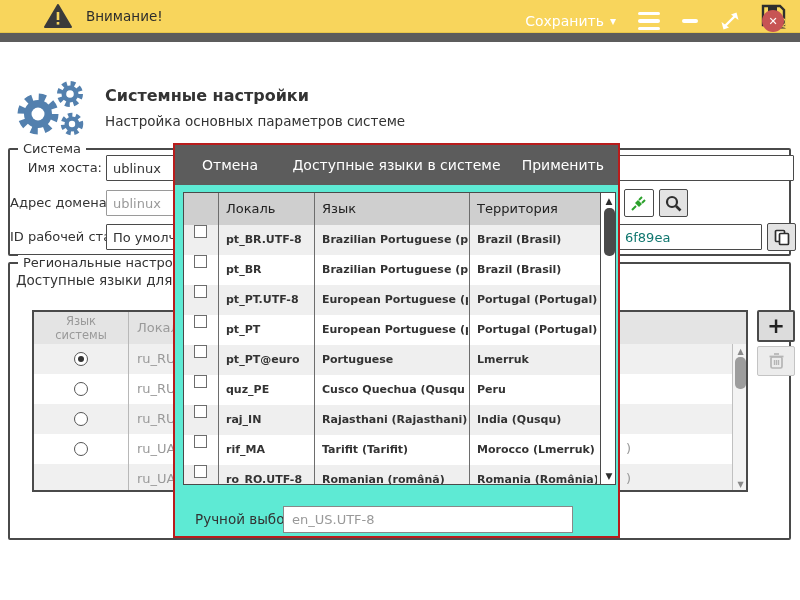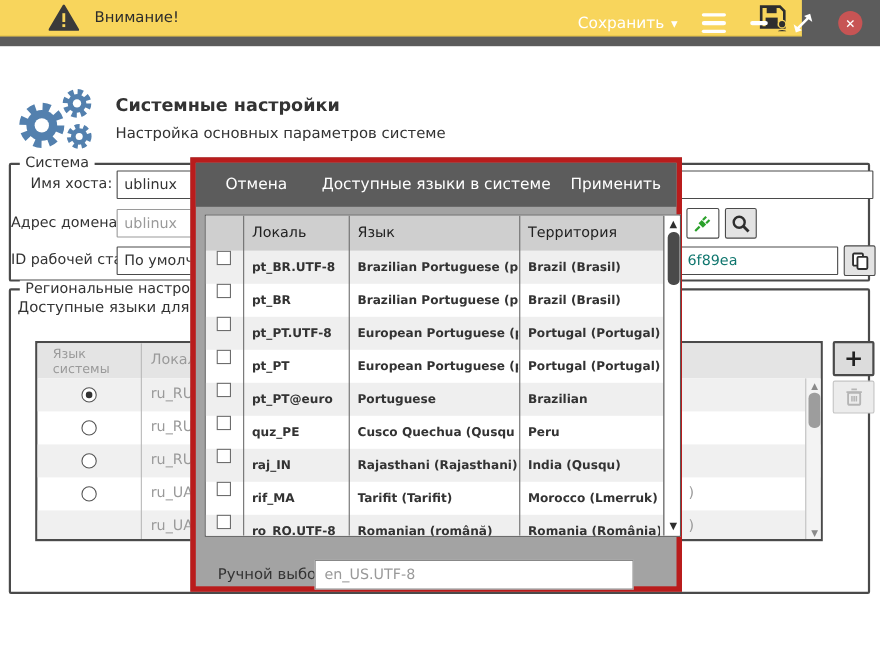--- a/index.html
+++ b/index.html
@@ -19,21 +19,21 @@
   .tb-btn { display:flex; align-items:center; gap:6px; cursor:pointer; white-space:nowrap; }
   .tb-right { margin-left:auto; display:flex; align-items:center; gap:22px; z-index:2; }
   .caret { font-size:12px; line-height:1; }
   .hamburger { display:flex; flex-direction:column; gap:4px; }
   .hamburger i { display:block; width:22px; height:3.5px; background:#fff; border-radius:2px; }
   .min-btn { width:16px; height:4px; background:#fff; border-radius:2px; }
   .close-btn { width:22px; height:22px; border-radius:50%; background:#c75454; color:#fff;
                display:flex; align-items:center; justify-content:center; font-size:11px; }
 
   
-  .warnbar { position:absolute; left:0; top:42; width:729px; height:33px; background:#f8d55c;
+  .warnbar { position:absolute; left:0; top:42; width:800px; height:33px; background:#f8d55c;
              display:flex; align-items:center; border-bottom:1px solid #e8c64a; }
   .warn-icon { margin-left:44px; }
   .warn-text { margin-left:14px; font-size:13.5px; color:#2c2c2c; }
   .warn-save { position:absolute; right:12px; top:3px; }
 
   
   .gears { position:absolute; left:10px; top:80px; width:90px; height:58px; }
   .page-title { position:absolute; left:105px; top:86px; font-size:16px; font-weight:600; color:#333; }
   .page-subtitle { position:absolute; left:105px; top:113px; font-size:13.5px; color:#333; }
 
@@ -50,40 +50,40 @@
   .btn { border:1.5px solid #4a4a4a; background:#e3e3e3; font-size:13px; color:#222;
          display:flex; align-items:center; justify-content:center; border-radius:2px; cursor:pointer; }
   .id-tail { position:absolute; font-size:13px; color:#0f766e; pointer-events:none; }
 
   .section-desc { position:absolute; left:6px; top:8px; font-size:13.5px; color:#333; white-space:nowrap; }
 
   
   .main-table { position:absolute; left:22px; top:46px; width:716px; height:182px; border:2px solid #4a4a4a; overflow:hidden; background:#fff; }
   .mt-header { position:absolute; left:0; top:0; width:100%; height:32px; background:#e4e4e4; color:#9a9a9a; }
   .mt-h1 { position:absolute; left:0; top:0; width:94px; height:32px; font-size:11.5px; line-height:14px;
-           display:flex; align-items:center; justify-content:center; text-align:left; padding:0 14px; }
+           display:flex; align-items:center; justify-content:center; text-align:center; padding:0 14px; }
   .mt-h2 { position:absolute; left:103px; top:0; height:32px; line-height:32px; font-size:13px; }
   .mt-colsep { position:absolute; left:94px; top:0; width:1px; height:100%; background:#b8b8b8; }
   .mt-row { position:absolute; left:0; width:100%; height:30px; }
   .mt-row.alt { background:#f0f0f0; }
   .mt-loc { position:absolute; left:103px; line-height:30px; font-size:13px; color:#9a9a9a; }
   .mt-tail { position:absolute; left:592px; line-height:30px; font-size:13px; color:#9a9a9a; }
   .radio { position:absolute; left:40px; top:8px; width:14px; height:14px; border:1.5px solid #555; border-radius:50%; background:#fff; }
   .radio.sel::after { content:""; position:absolute; left:2.5px; top:2.5px; width:6px; height:6px; border-radius:50%; background:#333; }
   .mt-scroll { position:absolute; left:698px; top:32px; width:16px; height:148px; background:#f3f3f3; border-left:1px solid #c0c0c0; }
   .mt-scroll .arr { position:absolute; left:0; width:100%; text-align:center; font-size:8px; color:#8a8a8a; }
   .mt-scroll .thumb { position:absolute; left:2px; top:13px; width:11px; height:32px; background:#9d9d9d; border-radius:5px; }
 
   .sq-btn { position:absolute; left:747px; width:38px; display:flex; align-items:center; justify-content:center; border-radius:2px; }
   #add-btn { top:46px; height:32px; background:#dcdcdc; border:2px solid #4a4a4a; font-size:21px; font-weight:bold; color:#222; cursor:pointer; }
   #del-btn { top:82px; height:30px; background:#ececec; border:1.5px solid #c4c4c4; }
 
   
-  .modal { position:absolute; left:173px; top:143px; width:447px; height:395px; background:#a3a3a3;
-           border:5px solid #b91c1c; z-index:10; }
+  .modal { position:absolute; left:173px; top:143px; width:447px; height:395px; background:#5eead4;
+           border:2px solid #b91c1c; z-index:10; }
   .modal-header { position:absolute; left:0; top:0; width:100%; height:40px; background:#5c5c5c; color:#fff; font-size:14px; }
   .mh-cancel { position:absolute; left:27px; top:0; line-height:40px; cursor:pointer; }
   .mh-title  { position:absolute; left:0; top:0; width:100%; text-align:center; line-height:40px; pointer-events:none; }
   .mh-apply  { position:absolute; right:14px; top:0; line-height:40px; cursor:pointer; }
 
   .dlg-table { position:absolute; left:8px; top:47px; width:433px; height:293px; border:1.5px solid #4a4a4a; overflow:hidden; background:#fff; }
   .dt-header { position:absolute; left:0; top:0; width:100%; height:32px; background:#cfcfcf; color:#222; font-size:13px; }
   .dt-header span { position:absolute; top:0; line-height:32px; }
   .dt-hc1 { left:42px; } .dt-hc2 { left:138px; } .dt-hc3 { left:293px; }
   .dt-sep { position:absolute; top:0; width:1px; height:100%; background:#6d6d6d; z-index:3; }
@@ -306,21 +306,21 @@
       <div class="dt-row" style="top:122px;">
         <span class="cbox"></span>
         <span class="dt-c1">pt_PT</span>
         <span class="dt-c2">European Portuguese (po</span>
         <span class="dt-c3">Portugal (Portugal)</span>
       </div>
       <div class="dt-row alt" style="top:152px;">
         <span class="cbox"></span>
         <span class="dt-c1">pt_PT@euro</span>
         <span class="dt-c2">Portuguese</span>
-        <span class="dt-c3">Brazilian</span>
+        <span class="dt-c3">Lmerruk</span>
       </div>
       <div class="dt-row" style="top:182px;">
         <span class="cbox"></span>
         <span class="dt-c1">quz_PE</span>
         <span class="dt-c2">Cusco Quechua (Qusqu r</span>
         <span class="dt-c3">Peru</span>
       </div>
       <div class="dt-row alt" style="top:212px;">
         <span class="cbox"></span>
         <span class="dt-c1">raj_IN</span>

